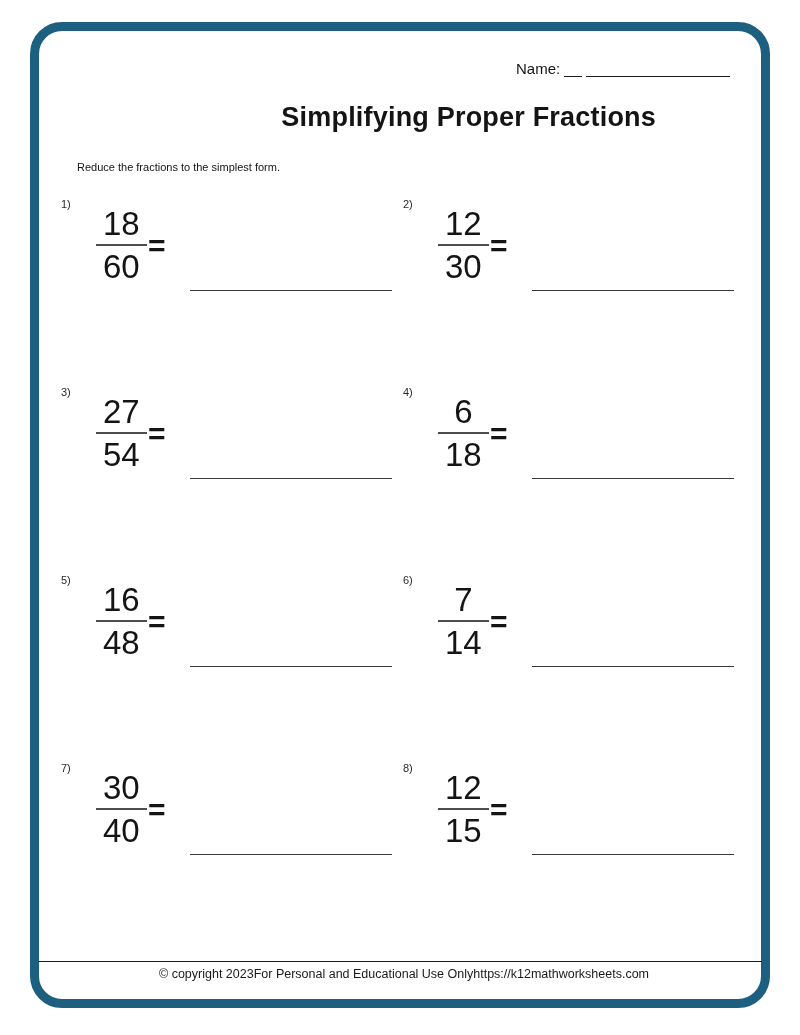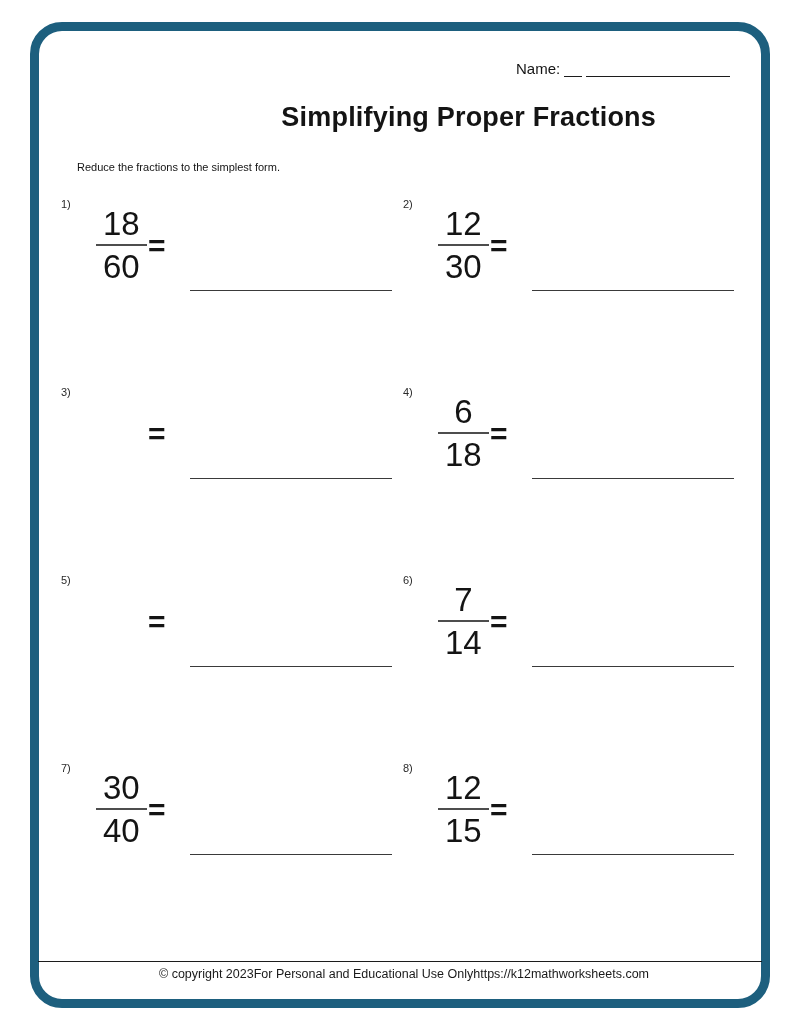--- a/index.html
+++ b/index.html
@@ -137,37 +137,47 @@
       <span class="num">12</span>
       <span class="bar"></span>
       <span class="den">30</span>
     </span>
     <span class="eq">=</span>
     <span class="answer-line"></span>
   </div>
 
   <div class="problem">
     <span class="pnum">3)</span>
+    <span class="frac">
+      <span class="num">27</span>
+      <span class="bar"></span>
+      <span class="den">54</span>
+    </span>
     <span class="eq">=</span>
     <span class="answer-line"></span>
   </div>
 
   <div class="problem">
     <span class="pnum">4)</span>
     <span class="frac">
       <span class="num">6</span>
       <span class="bar"></span>
       <span class="den">18</span>
     </span>
     <span class="eq">=</span>
     <span class="answer-line"></span>
   </div>
 
   <div class="problem">
     <span class="pnum">5)</span>
+    <span class="frac">
+      <span class="num">16</span>
+      <span class="bar"></span>
+      <span class="den">48</span>
+    </span>
     <span class="eq">=</span>
     <span class="answer-line"></span>
   </div>
 
   <div class="problem">
     <span class="pnum">6)</span>
     <span class="frac">
       <span class="num">7</span>
       <span class="bar"></span>
       <span class="den">14</span>

